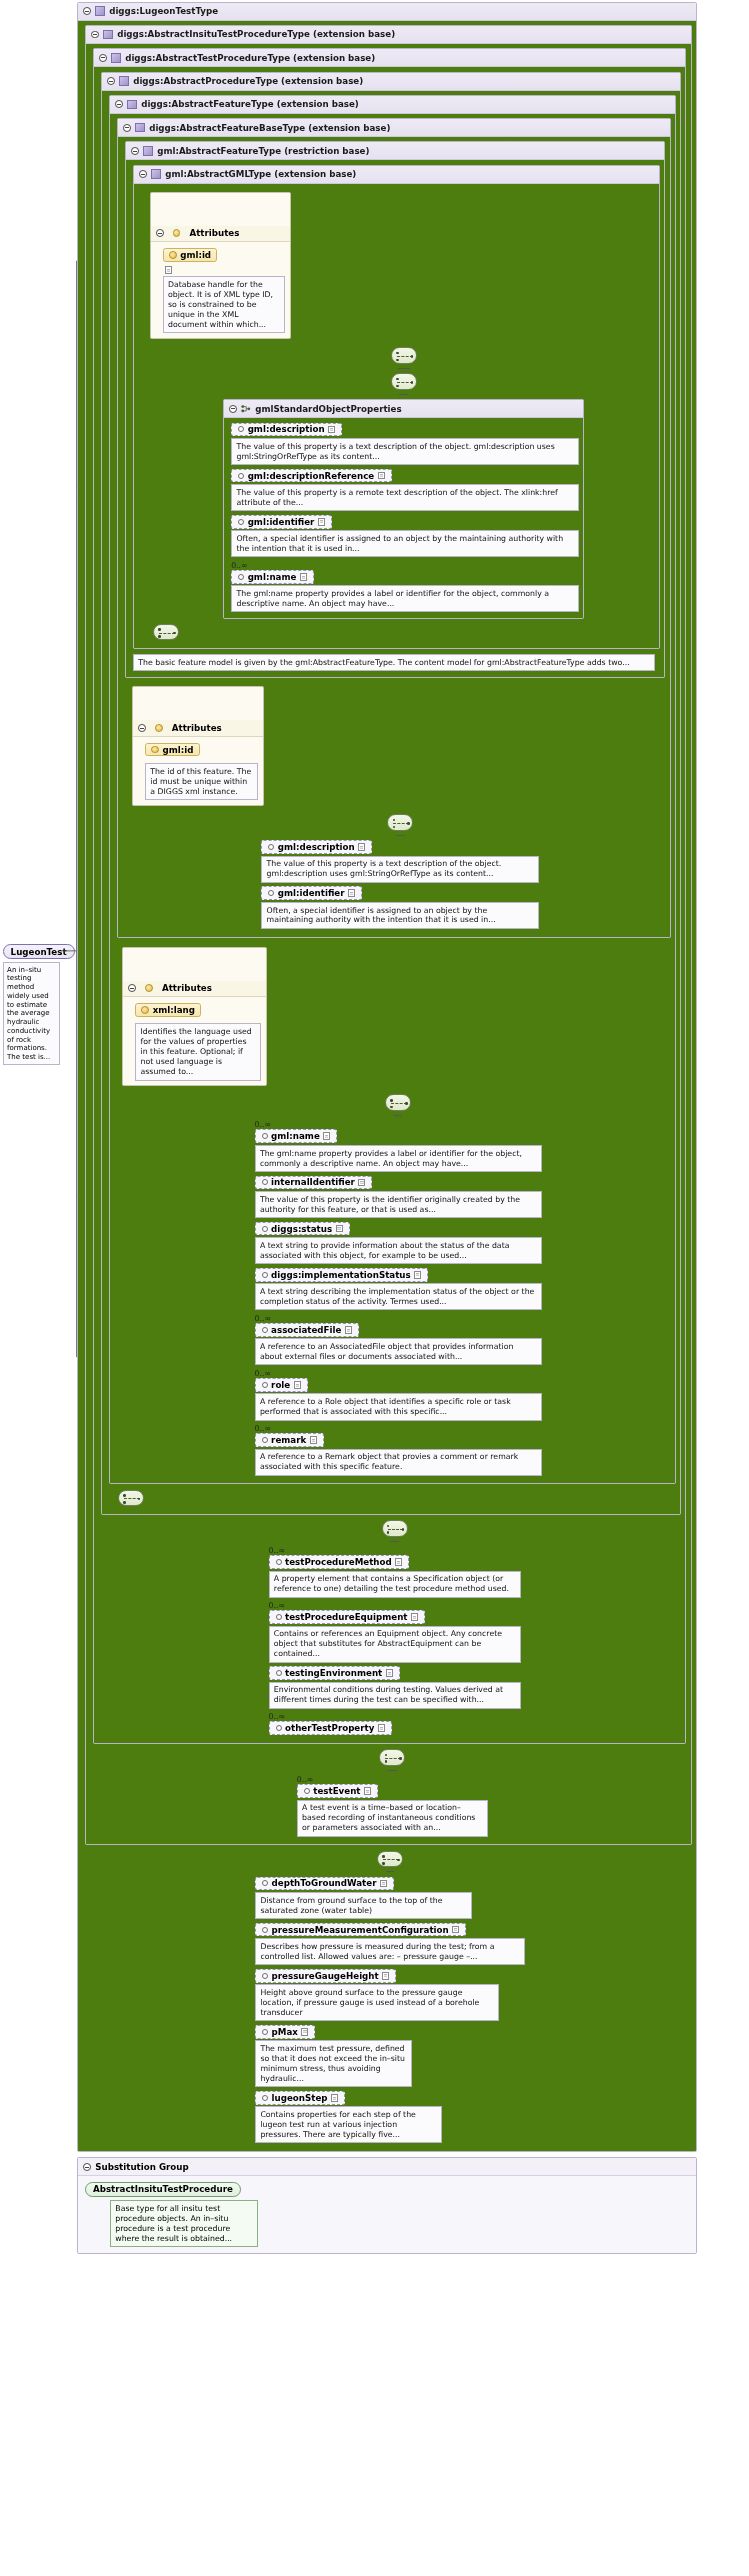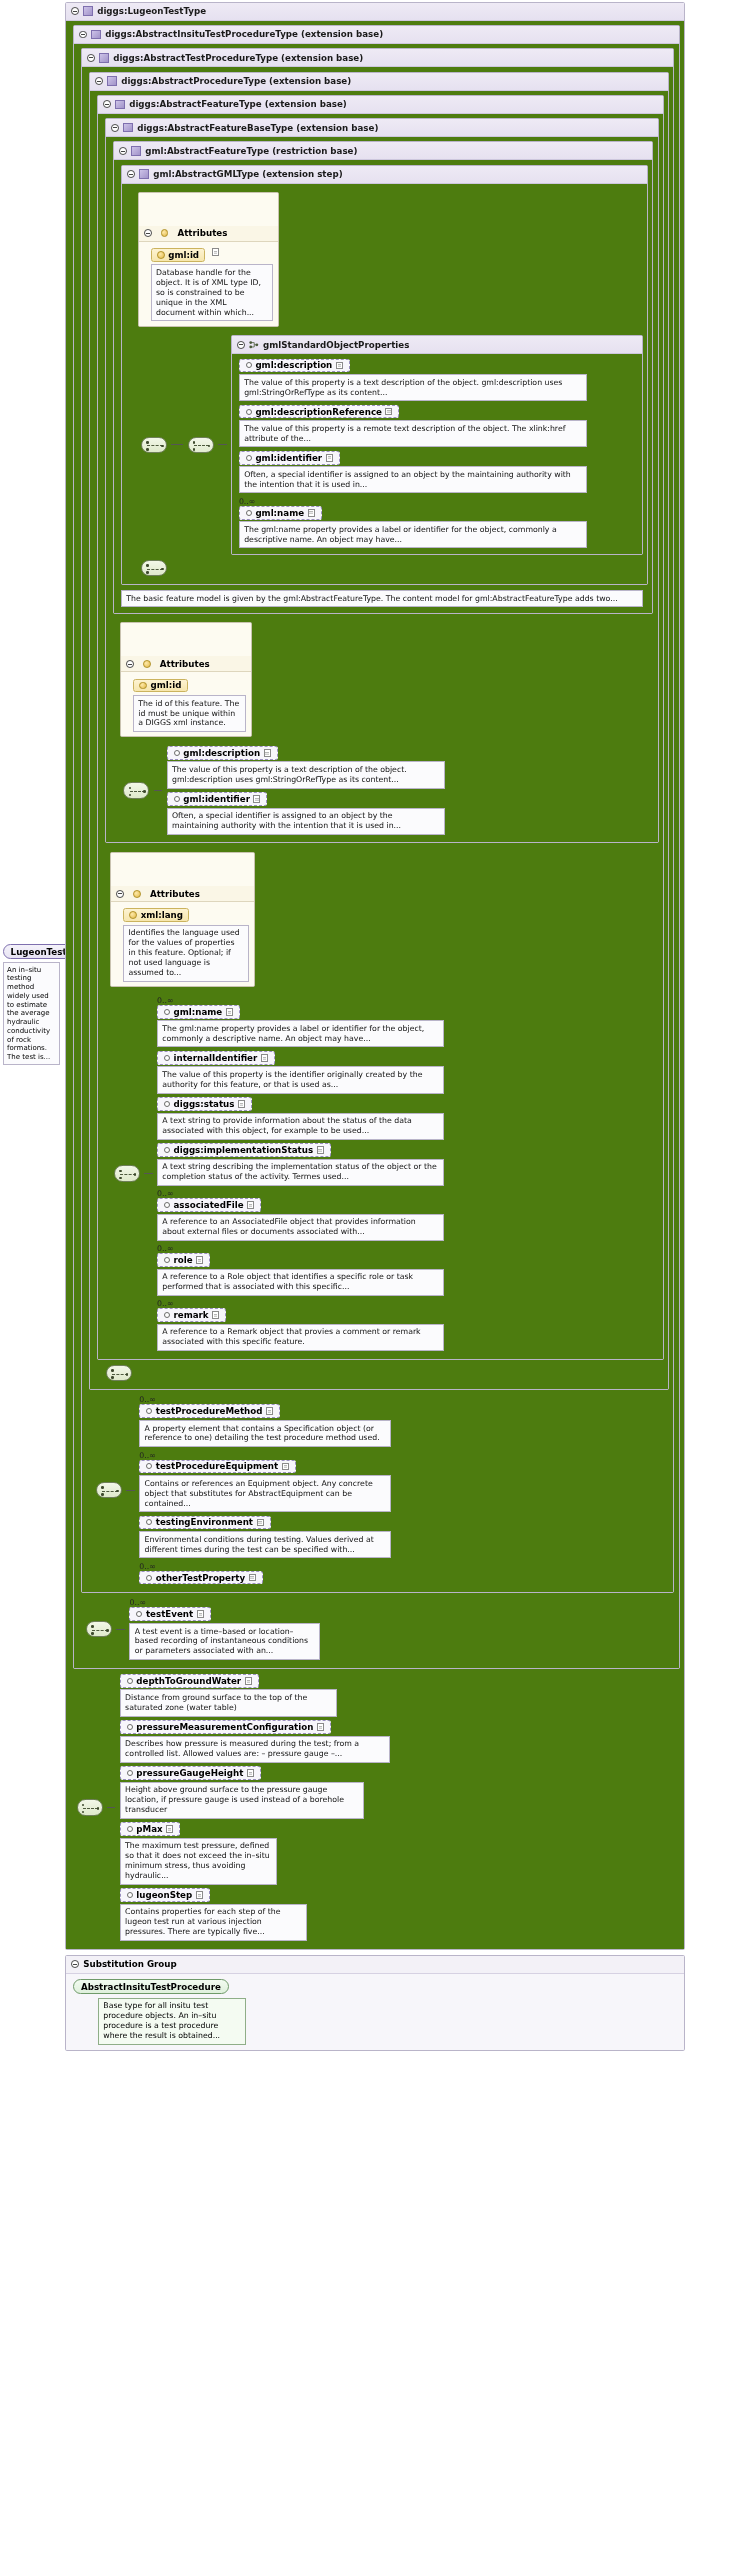--- a/index.html
+++ b/index.html
@@ -159,21 +159,21 @@
     position:absolute; width:2.6px;height:2.6px;border-radius:50%;
     background:#3e4a2e;
   }
   .mg .d1 { left:4.3px; top:3.5px; }
   .mg .d2 { left:4.3px; top:10.4px; }
   .mg .d3 { left:19px; top:7px; }
 
   .mg.choice { background: linear-gradient(to bottom,#f3f7ea,#e2ecd0); }
 
   
-  .row { display:flex; align-items:flex-start; gap:4.3px; margin: 2.6px 0; }
+  .row { display:flex; align-items:flex-start; gap:4.3px; margin: 2.6px 0; flex-direction: column; }
   .stack { display:flex; flex-direction:column; gap:3.5px; }
 
   
   .ln-h { height:0.9px; background:#555; align-self:center; }
 
   
   #root-node {
     position:absolute;
     left:2.6px;
     top:944px;
@@ -190,21 +190,21 @@
   }
   .root-doc {
     border:0.9px solid #b9b4c9; background:#fbfbfd;
     font-size:7px; line-height:1.25; padding:2.6px 3.5px; margin-top:2.6px;
     width:57px;
   }
 
   
   #diagram-root {
     position:absolute;
-    left:65px; top:1.7px;
+    left:77px; top:1.7px;
     width: 620px;
   }
 
   .subst {
     border:0.9px solid #b9b4c9; border-radius:1.7px; background:#f7f6fa;
     margin-top:5.2px;
   }
   .subst-hdr{
     display:flex;align-items:center;gap:4.3px;padding:3.5px 5.2px;
     font-weight:bold;font-size:8.7px;border-bottom:0.9px solid #d6d1e2;
@@ -304,21 +304,21 @@
                               <span class="minus"></span>
                               <span class="typeicon"></span>
                               <span>gml:AbstractFeatureType (restriction base)</span>
                             </div>
                             <div class="nest-body">
 
                               <div class="nest">
                                 <div class="nest-hdr">
                                   <span class="minus"></span>
                                   <span class="typeicon"></span>
-                                  <span>gml:AbstractGMLType (extension step)</span>
+                                  <span>gml:AbstractGMLType (extension base)</span>
                                 </div>
                                 <div class="nest-body">
 
                                   <div style="margin-left:8.7px">
                                     <div class="attr-group">
                                       <div class="attr-group-hdr">
                                         <span class="minus"></span>
                                         <span class="attricon"></span>
                                         <span>Attributes</span>
                                       </div>

